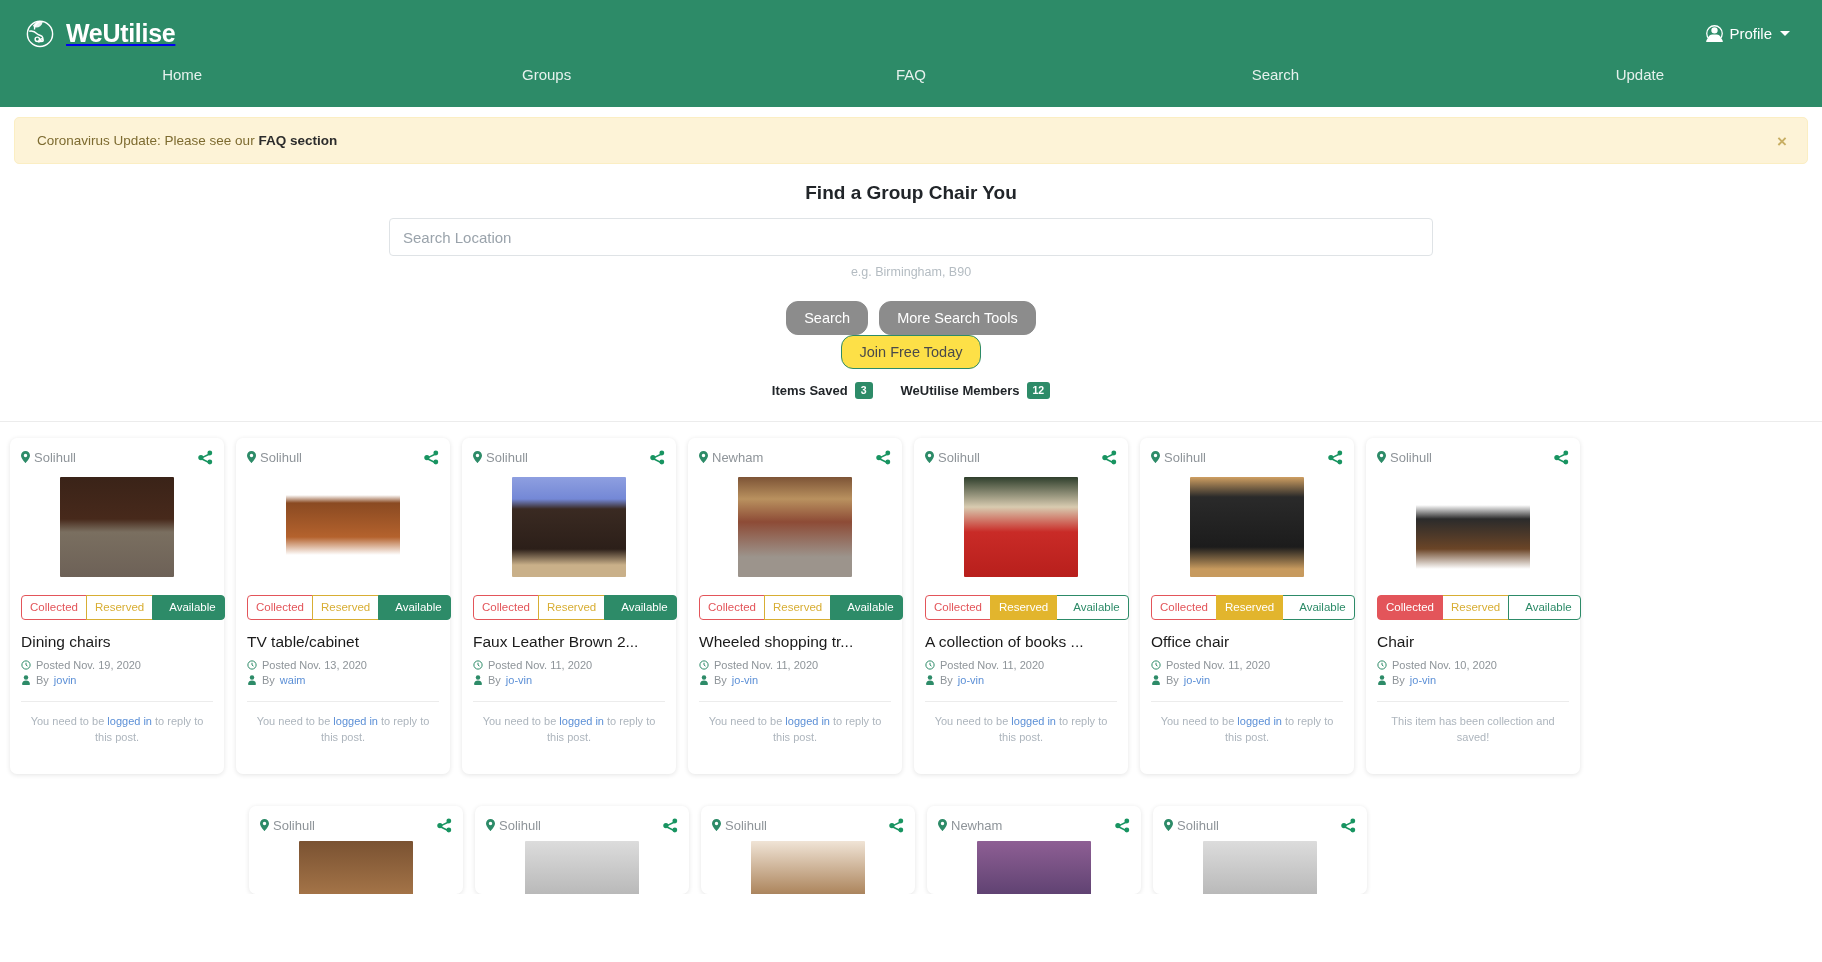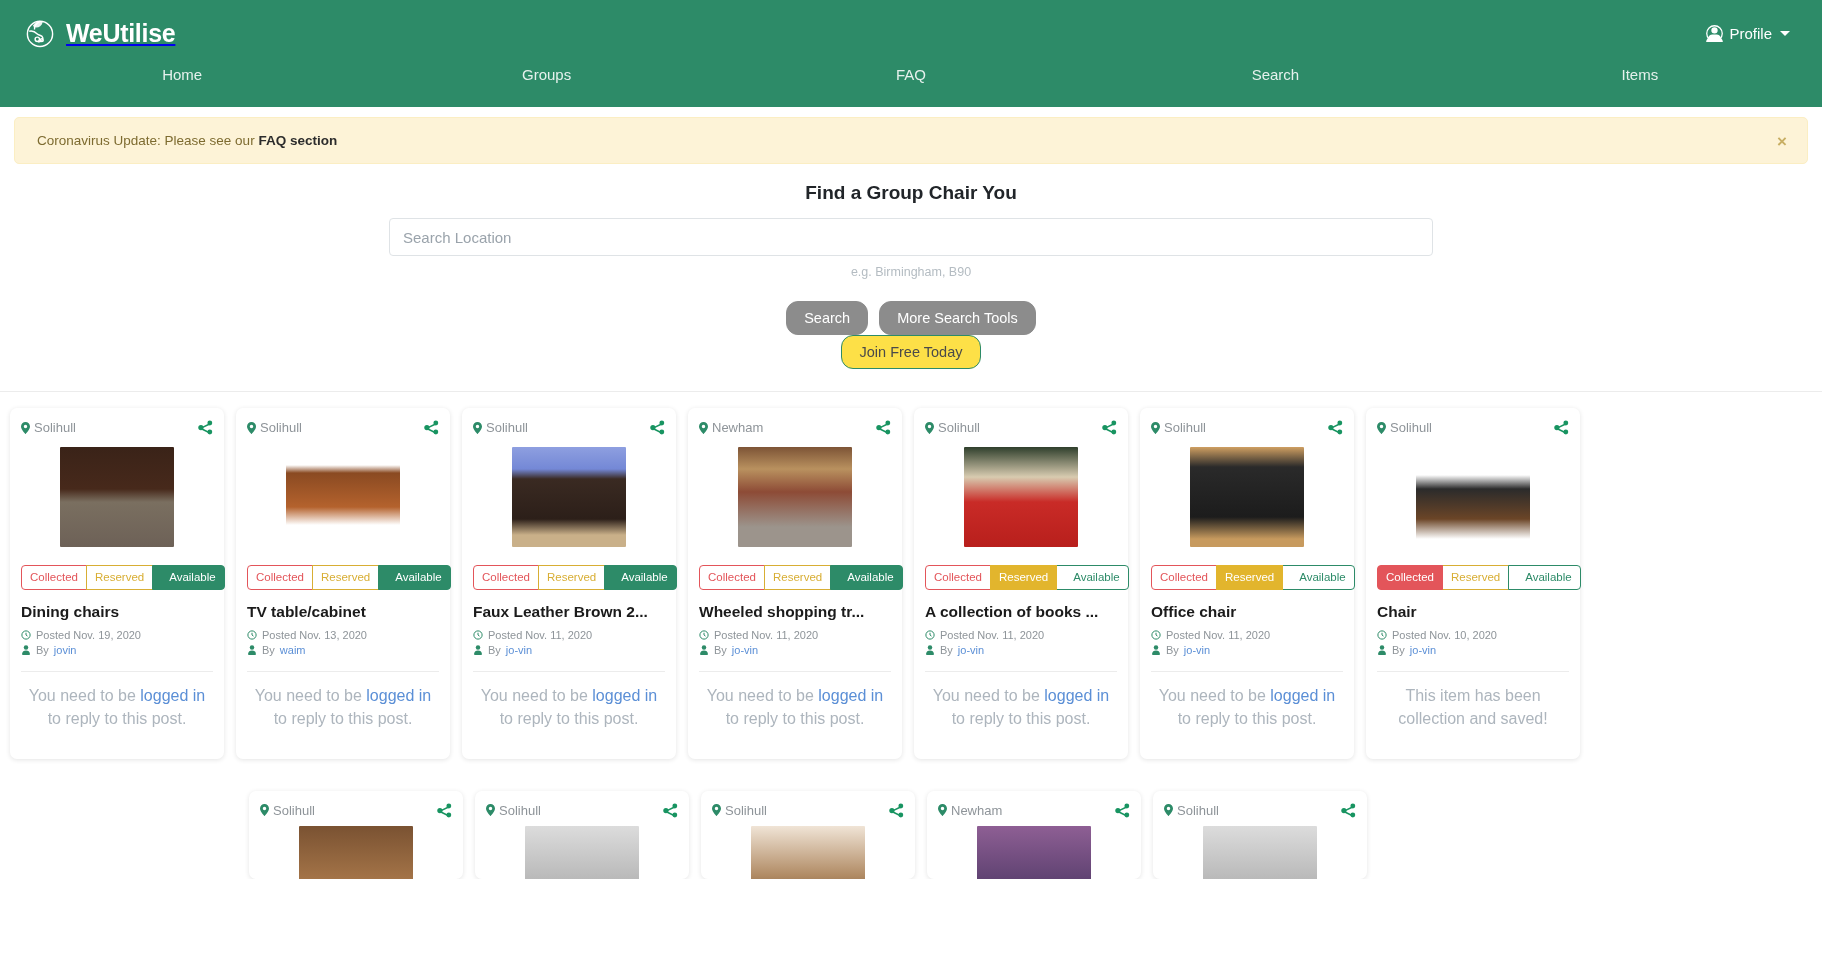--- a/index.html
+++ b/index.html
@@ -230,21 +230,21 @@
   .status:last-child { border-radius: 0 4px 4px 0; }
   .status:not(:first-child) { margin-left: -1px; }
   .st-collected { color: #e3555a; border-color: #e3555a; }
   .st-reserved  { color: #d8ae34; border-color: #d8ae34; }
   .st-available { color: #2d8b68; border-color: #2d8b68; padding-left: 16px; }
   .st-collected.on { background: #e3555a; color: #fff; border-color: #e3555a; z-index: 2; }
   .st-reserved.on  { background: #e2b52d; color: #fff; border-color: #e2b52d; z-index: 2; }
   .st-available.on { background: #2d8b68; color: #fff; border-color: #2d8b68; z-index: 2; }
   .card-title {
     font-size: 15.5px;
-    font-weight: bold;
+    font-weight: normal;
     color: #1b1b1b;
     margin-bottom: 8px;
     white-space: nowrap;
     overflow: hidden;
     text-overflow: ellipsis;
   }
   .meta {
     display: flex;
     align-items: center;
     gap: 5px;
@@ -252,21 +252,21 @@
     color: #8e9499;
     margin-bottom: 3px;
   }
   .meta-icon { width: 10px; height: 10px; display: block; flex: 0 0 10px; }
   .meta a { color: #5b8fd6; text-decoration: none; }
   .divider {
     border-top: 1px solid #ececec;
     margin: 12px 0 12px 0;
   }
   .card-foot {
-    font-size: 16px;
+    font-size: 11px;
     color: #adb5bd;
     text-align: center;
     line-height: 1.45;
     padding: 0 6px 14px 6px;
   }
   .card-foot a { color: #5b8fd6; text-decoration: none; }
 </style>
 </head>
 <body>
 
@@ -294,40 +294,50 @@
       </span>
       <span>Profile</span>
       <span class="caret"></span>
     </div>
   </div>
   <ul class="nav-links">
     <li><a href="#">Home</a></li>
     <li><a href="#">Groups</a></li>
     <li><a href="#">FAQ</a></li>
     <li><a href="#">Search</a></li>
-    <li><a href="#">Items</a></li>
+    <li><a href="#">Update</a></li>
   </ul>
 </nav>
 
 <div class="alert-wrap">
   <div class="alert">
     <span>Coronavirus Update: Please see our </span><b>FAQ section</b>
     <button class="alert-close">×</button>
   </div>
 </div>
 
 <section class="hero">
   <h2>Find a Group Chair You</h2>
   <input class="search-input" type="text" placeholder="Search Location" style="">
   <div class="hint">e.g. Birmingham, B90</div>
   <div class="btn-row">
     <button class="btn btn-secondary">Search</button>
     <button class="btn btn-secondary">More Search Tools</button>
   </div>
   <button class="btn btn-outline">Join Free Today</button>
+  <div class="counters">
+    <span class="counter">
+      <span>Items Saved</span>
+      <span class="badge-count">3</span>
+    </span>
+    <span class="counter">
+      <span>WeUtilise Members</span>
+      <span class="badge-count">12</span>
+    </span>
+  </div>
 </section>
 
 <div class="grid-wrap" id="grid">
     <div class="card">
     <div class="card-head">
       <span class="loc">
         <span class="pin-icon"><svg viewBox="0 0 12 16" width="9" height="12" fill="#2d8b68">
               <path d="M6 0C2.7 0 0 2.6 0 5.9 0 10.3 6 16 6 16s6-5.7 6-10.1C12 2.6 9.3 0 6 0zm0 8.2A2.3 2.3 0 1 1 6 3.6a2.3 2.3 0 0 1 0 4.6z"></path>
             </svg></span>
         <span>Solihull</span>

